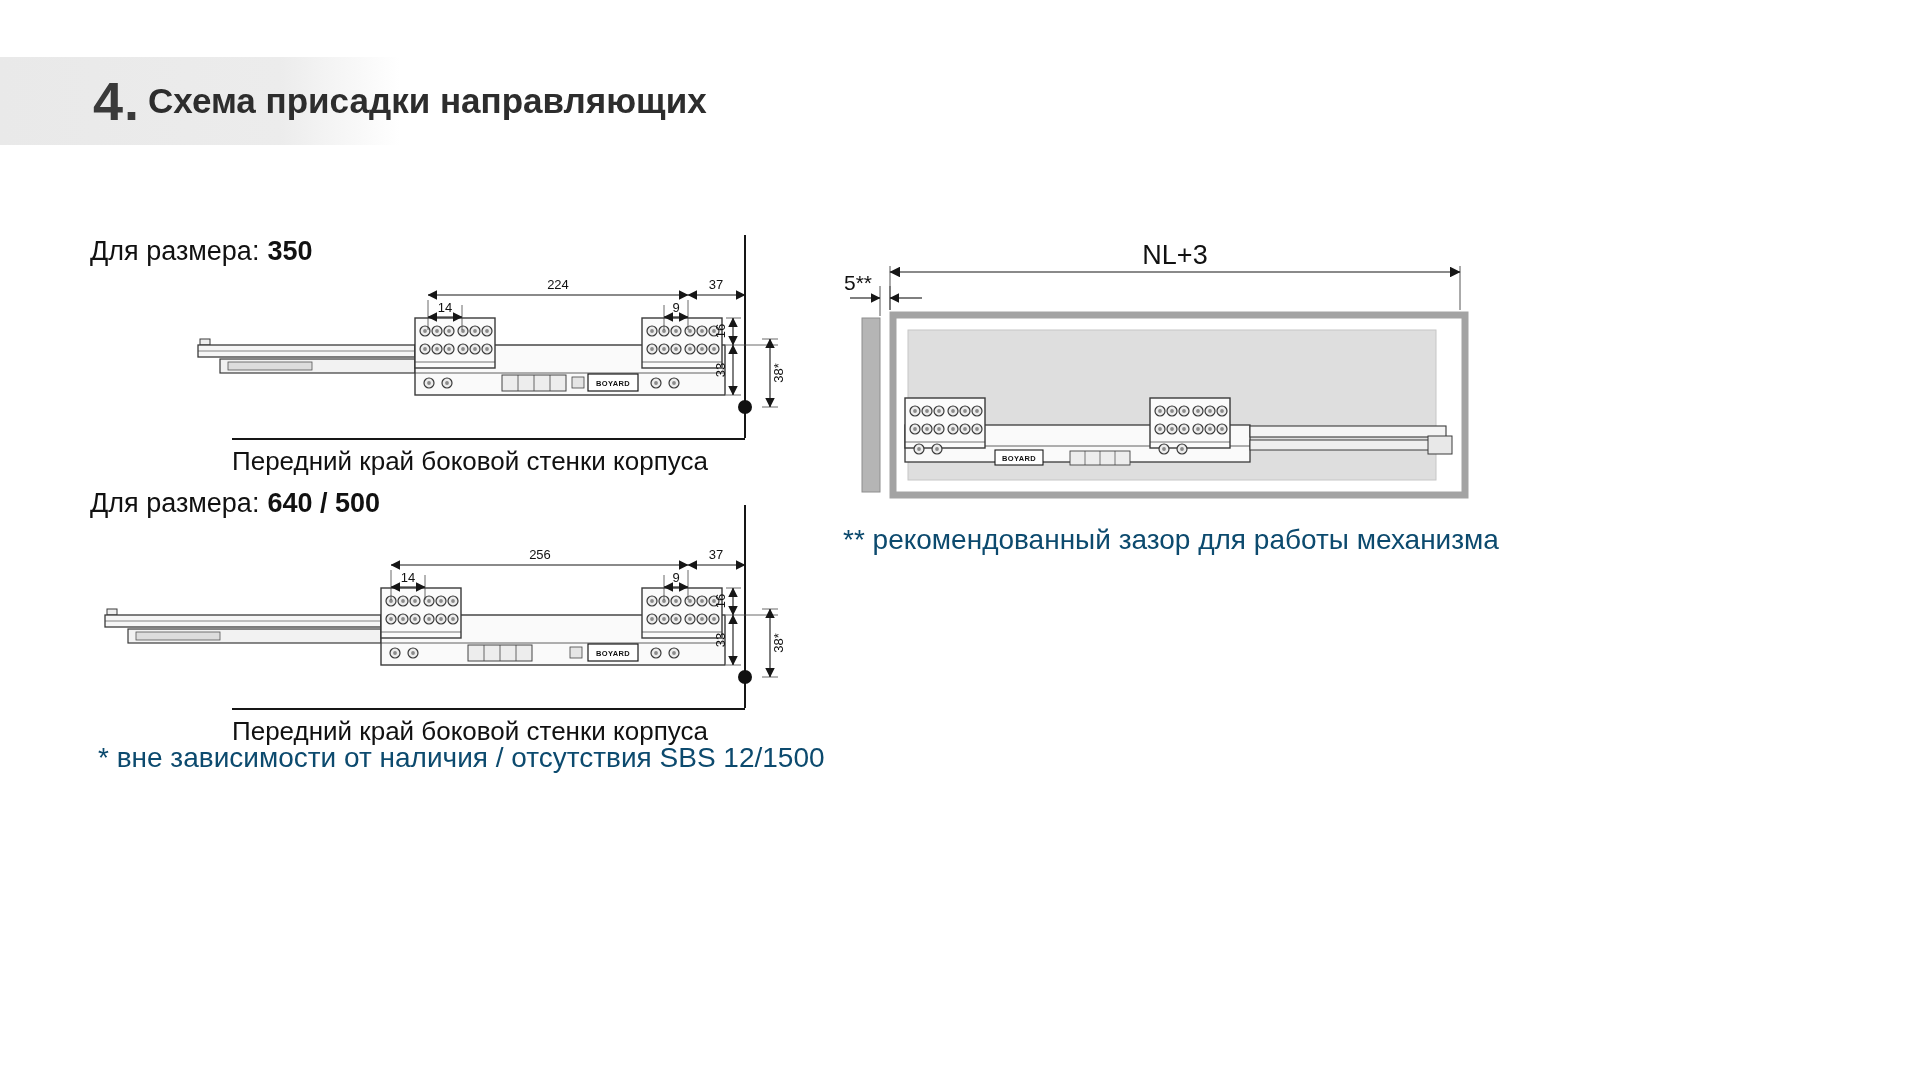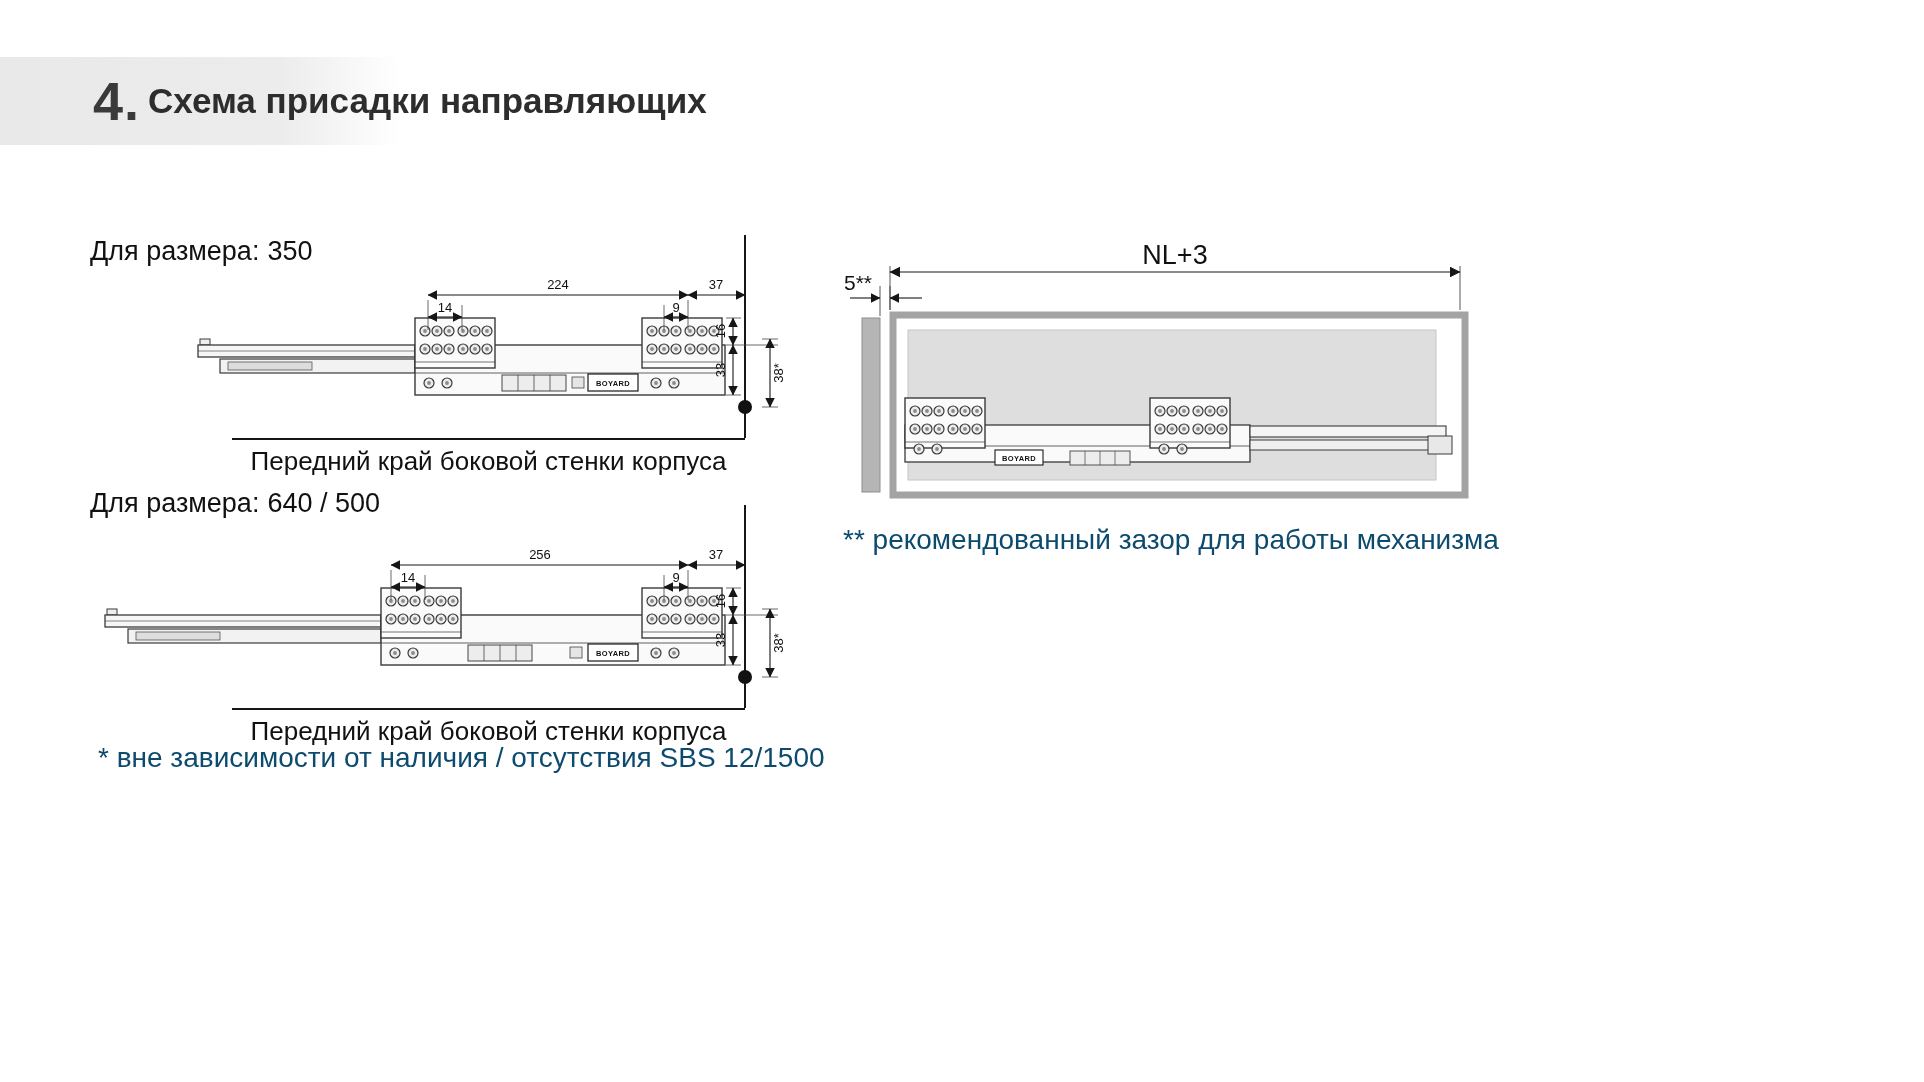--- a/index.html
+++ b/index.html
@@ -13,24 +13,24 @@
   
   .heading-bar {
     position:absolute; left:0; top:57px; width:400px; height:88px;
     display:flex; align-items:center; padding-left:93px;
     background:linear-gradient(90deg,#e9e9e9 0%,#ececec 70%,rgba(236,236,236,0) 100%);
   }
   .h-num { font-size:54px; font-weight:700; color:#3a3a3a; letter-spacing:1px; }
   .h-title { font-size:35px; font-weight:700; color:#2d2d2d; margin-left:8px; white-space:nowrap; }
 
   .size-label { position:absolute; font-size:27px; color:#111; white-space:nowrap; }
-  .size-label b { font-weight:400; margin-left:8px; }
+  .size-label b { font-weight:700; margin-left:8px; }
 
   .caption {
-    position:absolute; border-top:2px solid #161616; text-align:center;
+    position:absolute; border-top:2px solid #161616; 
     font-size:26px; color:#111; padding-top:6px; white-space:nowrap;
   }
   .footnote, .note { position:absolute; font-size:28px; color:#0c4a6e; white-space:nowrap; }
 
   
   text { font-family:"Liberation Sans", sans-serif; }
   .dim    { font-size:13px; fill:#111; }
   .dimbig { font-size:27px; fill:#111; }
   .gap    { font-size:21px; fill:#111; }
   .brand  { font-size:7.5px; font-weight:700; fill:#111; letter-spacing:.4px; }

